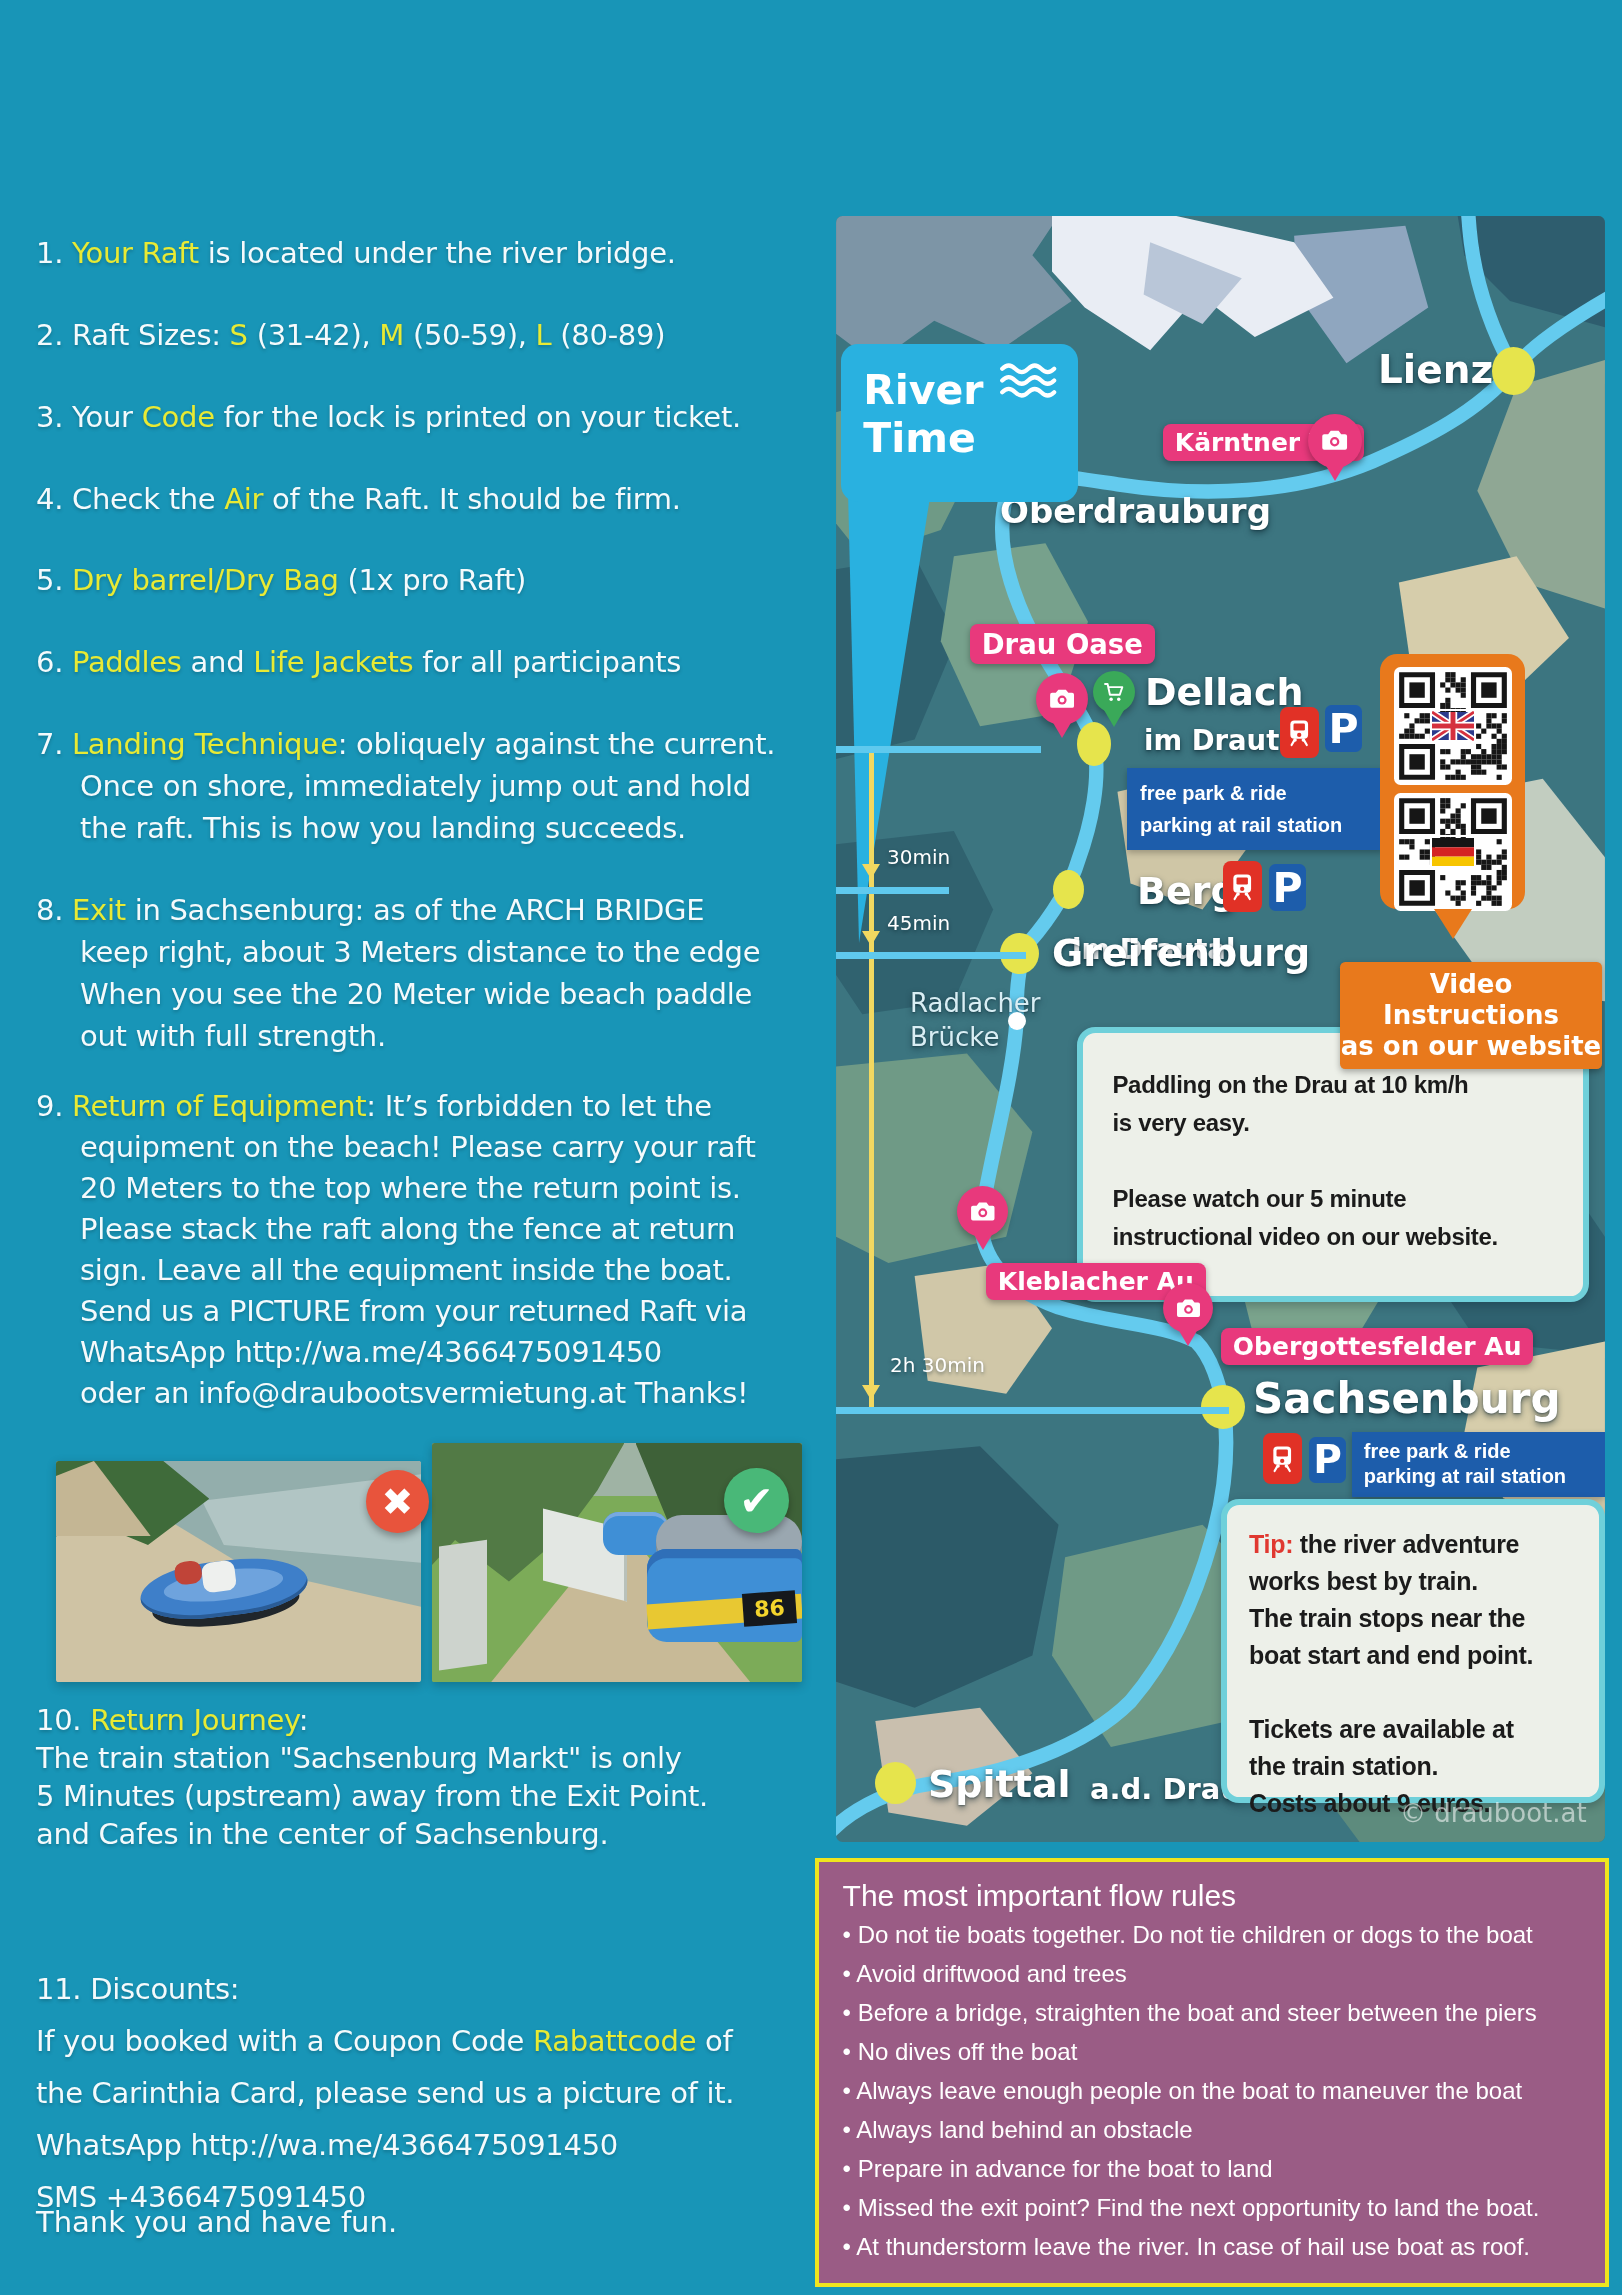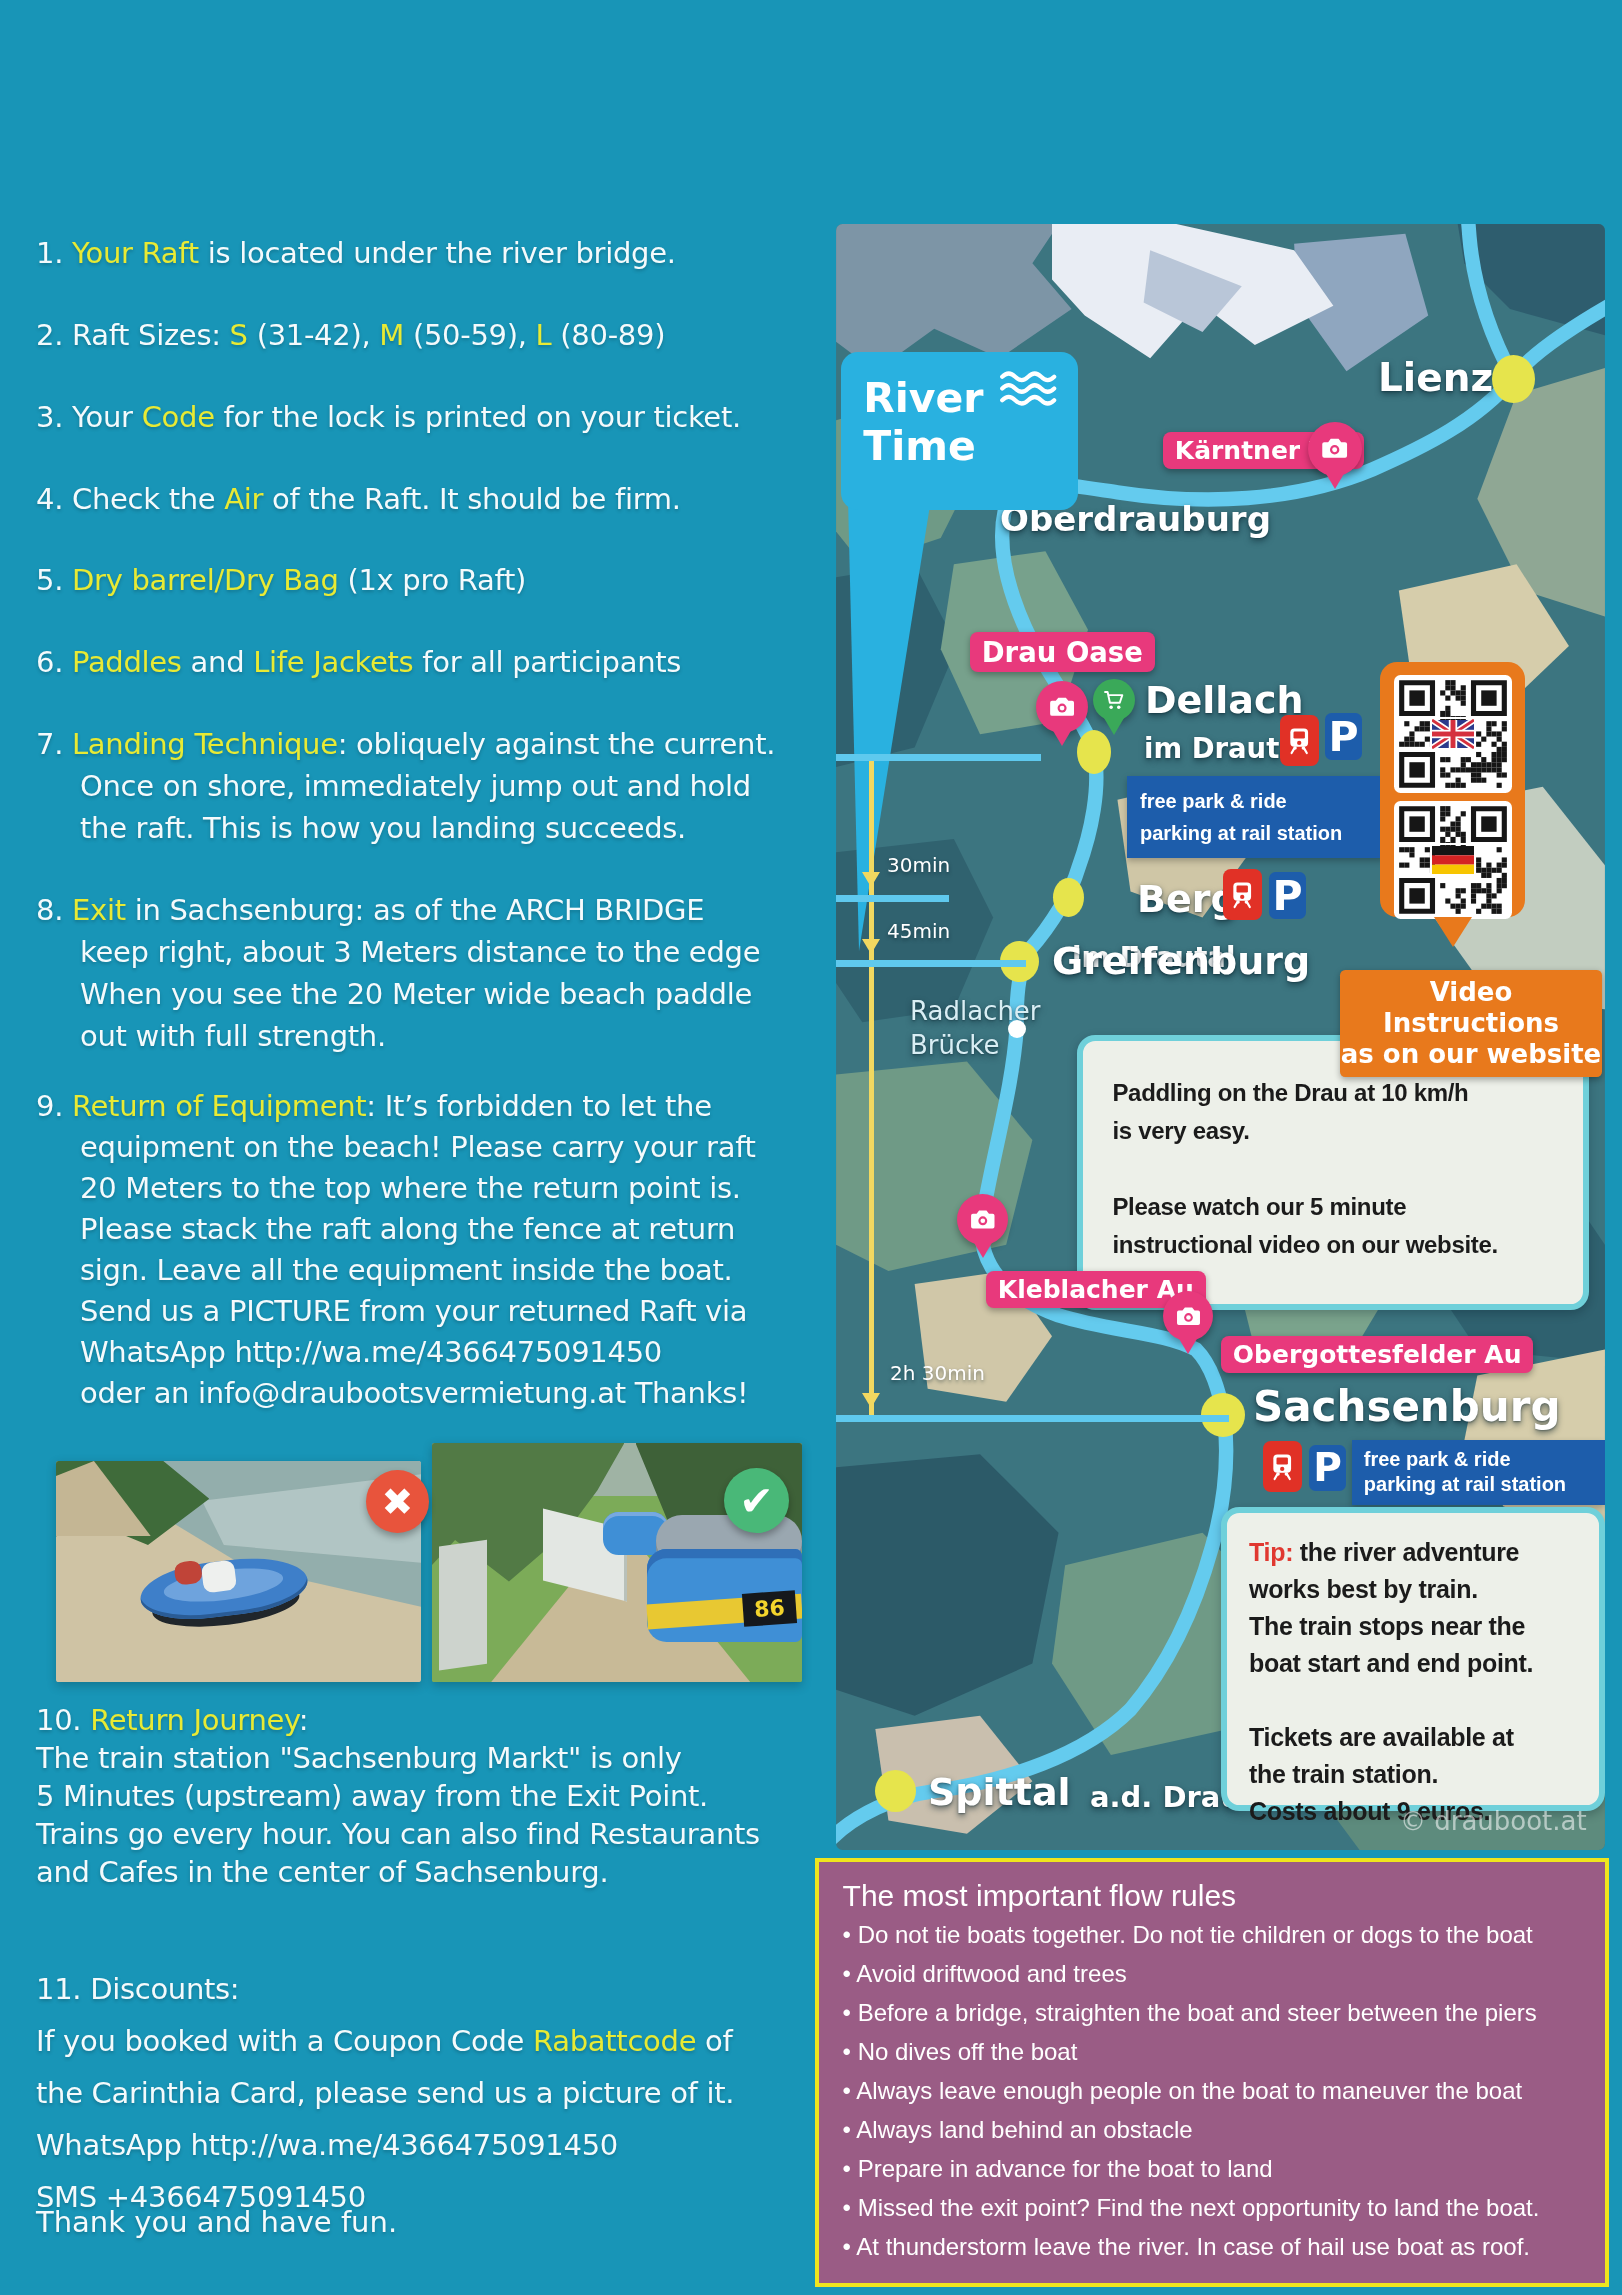--- a/index.html
+++ b/index.html
@@ -59,21 +59,21 @@
   .p2-raft .tube{position:absolute;left:6%;top:6%;width:94%;height:34%;background:#9aa7b0;
             border-radius:26px;box-shadow:inset 0 -5.2px 0 #7c8992;}
   .p2-raft .body{position:absolute;left:0;top:26%;width:100%;height:56%;background:#3f8fd6;
             border-radius:19.6px 6.5px 6.5px 19.6px;box-shadow:inset 0 9.2px 0 #2f6fb8;}
   .p2-raft .stripe{position:absolute;left:0;top:56%;width:100%;height:15%;background:#e8c832;transform:rotate(-4deg);}
   .p2-raft .plate{position:absolute;right:4%;top:52%;width:34%;height:20%;background:#15181c;color:#f3d42c;
             font-weight:bold;font-size:22px;display:flex;align-items:center;justify-content:center;transform:rotate(-4deg);}
   .p2-raft .small{position:absolute;left:-28%;top:4%;width:42%;height:26%;background:#3f8fd6;border-radius:15.7px;
             box-shadow:inset 0 3.9px 0 #77a9e0;}
   
-  #map{position:absolute;left:836px;top:224px;width:769px;height:1626px;border-radius:6.5px;overflow:hidden;}
+  #map{position:absolute;left:836px;top:216px;width:769px;height:1626px;border-radius:6.5px;overflow:hidden;}
   #map svg.bg{position:absolute;left:0;top:0;}
   .town{position:absolute;color:#fff;font-weight:bold;white-space:nowrap;
         text-shadow:0 3.3px 6.5px rgba(5,30,40,.55),0 1.3px 2px rgba(5,30,40,.4);}
   .dot{position:absolute;background:#e6e44c;border-radius:50%;}
   .pin{position:absolute;border-radius:50%;background:var(--c);display:flex;align-items:center;
        justify-content:center;box-shadow:0 3.9px 7.9px rgba(0,0,0,.3);z-index:3;}
   .pin::after{content:'';position:absolute;left:50%;top:92%;transform:translateX(-50%);
        border:10.5px solid transparent;border-top:17px solid var(--c);}
   .pin svg{width:58%;height:58%;}
   .plabel{position:absolute;background:#e8397c;color:#fff;font-weight:bold;font-size:25px;
@@ -164,21 +164,20 @@
         <span class="ck-line cont" style="line-height: 41px;"><span>Please stack the raft along the fence at return</span></span>
         <span class="ck-line cont" style="line-height: 41px;"><span>sign. Leave all the equipment inside the boat.</span></span>
         <span class="ck-line cont" style="line-height: 41px;"><span>Send us a PICTURE from your returned Raft via</span></span>
         <span class="ck-line cont" style="line-height: 41px;"><span>WhatsApp http://wa.me/4366475091450</span></span>
         <span class="ck-line cont" style="line-height: 41px;"><span>oder an info@draubootsvermietung.at Thanks!</span></span>
       </div>
       <div class="ck-item" style="top: 1701px;">
         <span class="ck-line" style="line-height: 38px;"><span>10. </span><span class="hl">Return Journey</span><span>:</span></span>
         <span class="ck-line" style="line-height: 38px;"><span>The train station "Sachsenburg Markt" is only</span></span>
         <span class="ck-line" style="line-height: 38px;"><span>5 Minutes (upstream) away from the Exit Point.</span></span>
-        <span class="ck-line" style="line-height: 38px;"><span>Trains go every hour. You can also find Restaurants</span></span>
         <span class="ck-line" style="line-height: 38px;"><span>and Cafes in the center of Sachsenburg.</span></span>
       </div>
       <div class="ck-item" style="top: 1963px;">
         <span class="ck-line" style="line-height: 52px;"><span>11. </span><span>Discounts:</span></span>
         <span class="ck-line" style="line-height: 52px;"><span>If you booked with a Coupon Code </span><span class="hl">Rabattcode</span><span> of</span></span>
         <span class="ck-line" style="line-height: 52px;"><span>the Carinthia Card, please send us a picture of it.</span></span>
         <span class="ck-line" style="line-height: 52px;"><span>WhatsApp http://wa.me/4366475091450</span></span>
         <span class="ck-line" style="line-height: 52px;"><span>SMS +4366475091450</span></span>
       </div>
     </div>

